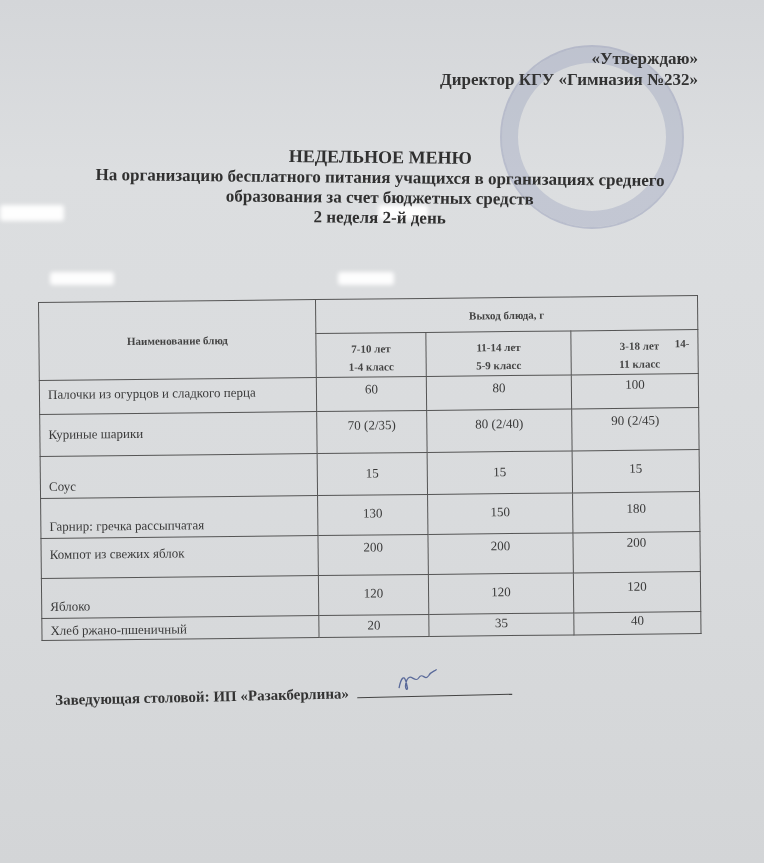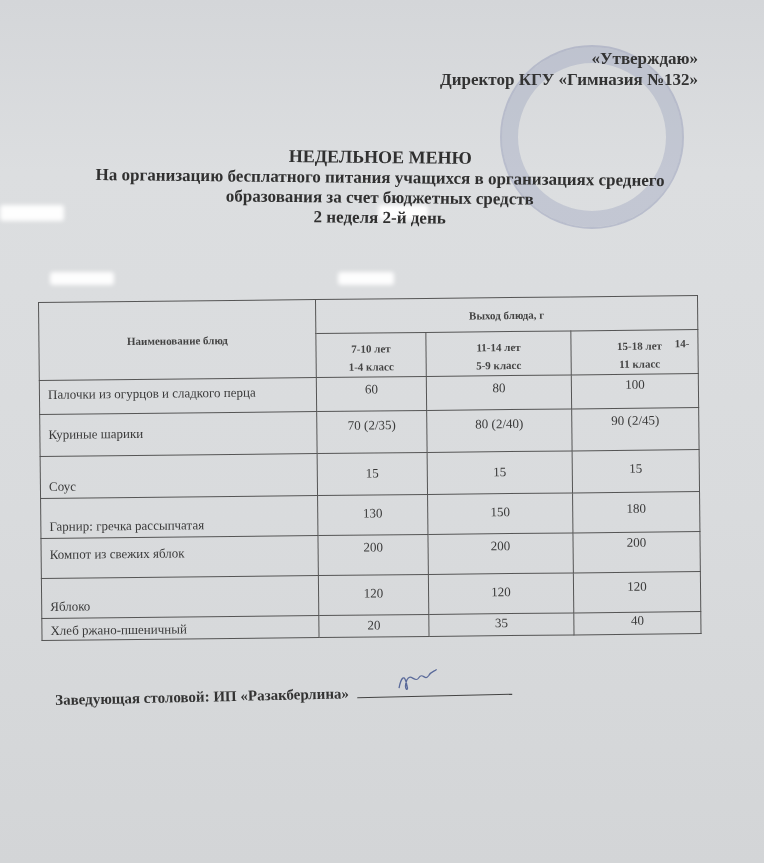--- a/index.html
+++ b/index.html
@@ -162,21 +162,21 @@
 
   <div class="glare" style="left:0;top:205px;width:64px;height:16px;"></div>
   <div class="glare" style="left:50px;top:272px;width:64px;height:13px;"></div>
   <div class="glare" style="left:338px;top:272px;width:56px;height:13px;"></div>
   <div class="glare" style="left:378px;top:205px;width:50px;height:15px;"></div>
 
   <div class="stamp"></div>
 
   <div class="approval">
     <div>«Утверждаю»</div>
-    <div>Директор КГУ «Гимназия №132»</div>
+    <div>Директор КГУ «Гимназия №232»</div>
   </div>
 
   <div class="title-block">
     <div class="t1">НЕДЕЛЬНОЕ МЕНЮ</div>
     <div class="t2">На организацию бесплатного питания учащихся в организациях среднего</div>
     <div class="t2">образования за счет бюджетных средств</div>
     <div class="t2">2 неделя 2-й день</div>
   </div>
 
   <div class="menu-table-wrap">
@@ -195,21 +195,21 @@
       <tr style="height:44px;">
         <th class="age-cell">
           <div>7-10 лет</div>
           <div>1-4 класс</div>
         </th>
         <th class="age-cell">
           <div>11-14 лет</div>
           <div>5-9 класс</div>
         </th>
         <th class="age-cell age-cell-right">
-          <span>15-18 лет</span>
+          <span>3-18 лет</span>
           <span class="r">14-</span>
           <span class="l2">11 класс</span>
         </th>
       </tr>
       <tr style="height:34px;">
         <td class="name" style="padding-top:6px;">Палочки из огурцов и сладкого перца</td>
         <td class="val" style="padding-top:4px;">60</td>
         <td class="val" style="padding-top:4px;">80</td>
         <td class="val" style="padding-top:2px;">100</td>
       </tr>

